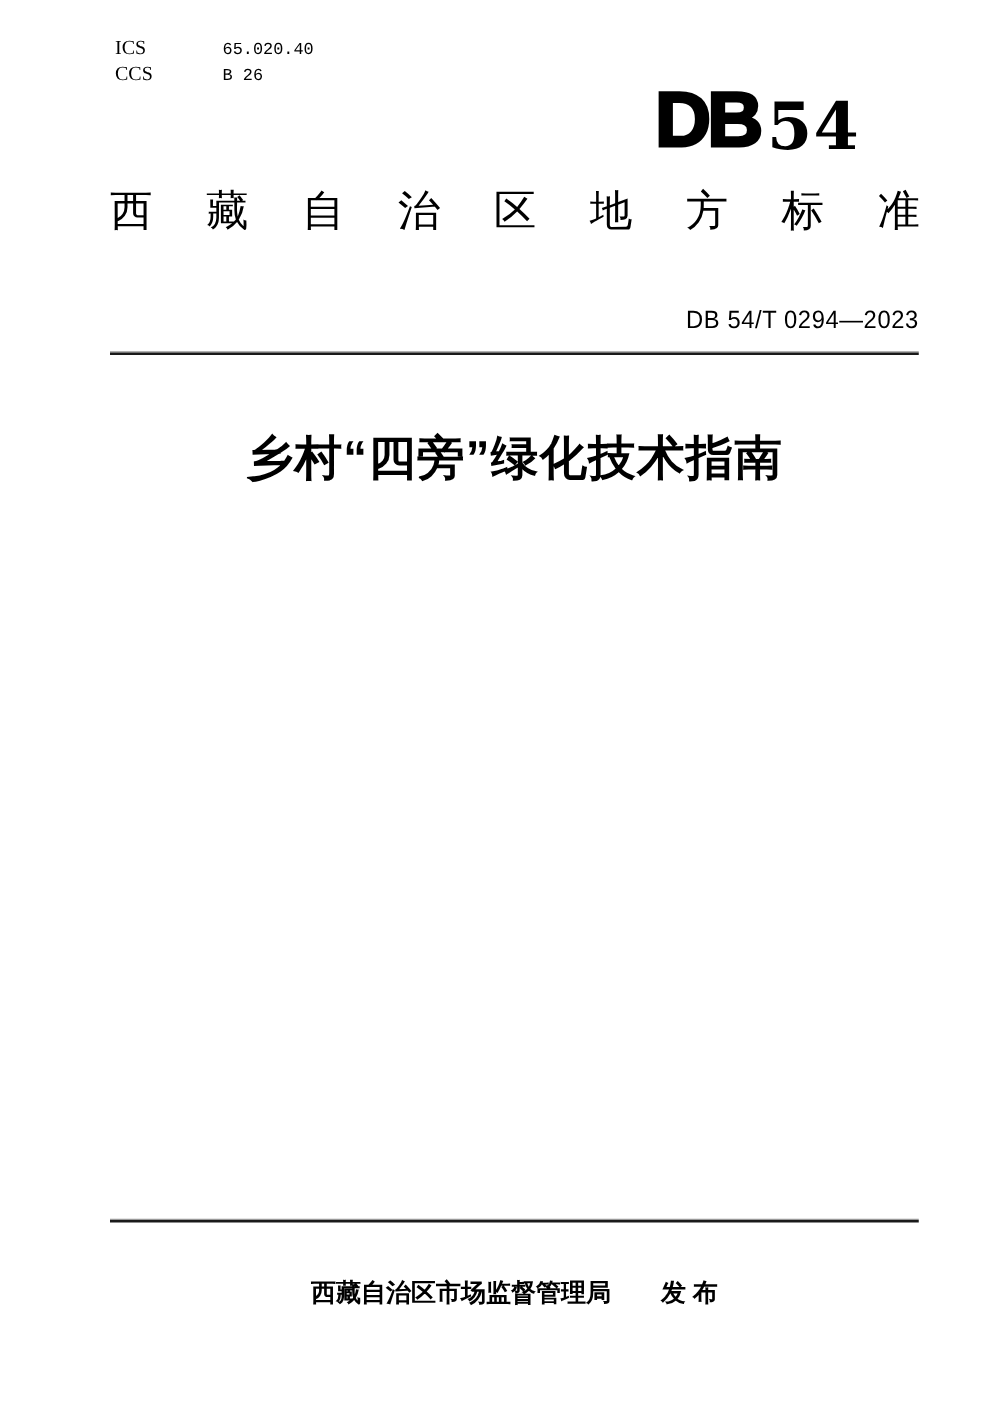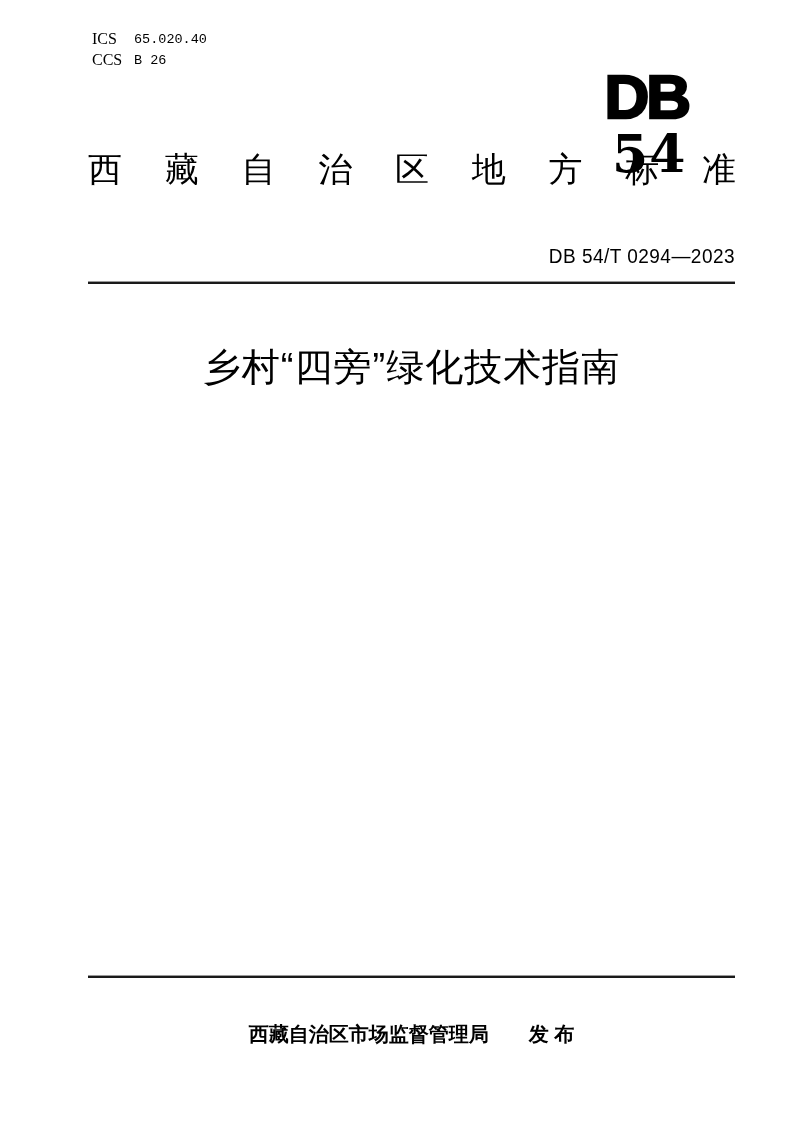--- a/index.html
+++ b/index.html
@@ -18,43 +18,43 @@
   }
 
   
   .code-block {
     position: absolute;
     top: 30px;
     left: 92px;
   }
   .code-row {
     display: flex;
-    align-items: center;
+    align-items: flex-end;
     margin-bottom: 3px;
+    gap: 44px;
   }
   .code-label {
     font-family: "Liberation Serif", serif;
     font-size: 16px;
     width: 34px;
   }
   .code-value {
     font-family: Liberation Mono, monospace;
     font-size: 13.5px;
     margin-left: 8px;
   }
 
   
   .logo {
     position: absolute;
     top: 66px;
     right: 112px;
     display: flex;
-    align-items: center;
+    align-items: flex-end;
     line-height: 1;
-    flex-direction: column;
   }
   .logo-db {
     font-family: "Liberation Sans", sans-serif;
     font-size: 62px;
     font-weight: bold;
     letter-spacing: -3px;
     -webkit-text-stroke: 2.5px #000;
   }
   .logo-num {
     font-family: "DejaVu Serif", serif;
@@ -100,21 +100,21 @@
   .rule-bottom { top: 975px; }
 
   
   .doc-title {
     position: absolute;
     top: 347px;
     left: 88px;
     width: 647px;
     text-align: center;
     font-size: 38px;
-    font-weight: normal;
+    font-weight: bold;
     letter-spacing: 1px;
     line-height: 1.1;
   }
 
   
   .dates-row {
     position: absolute;
     top: 949px;
     left: 88px;
     width: 647px;

